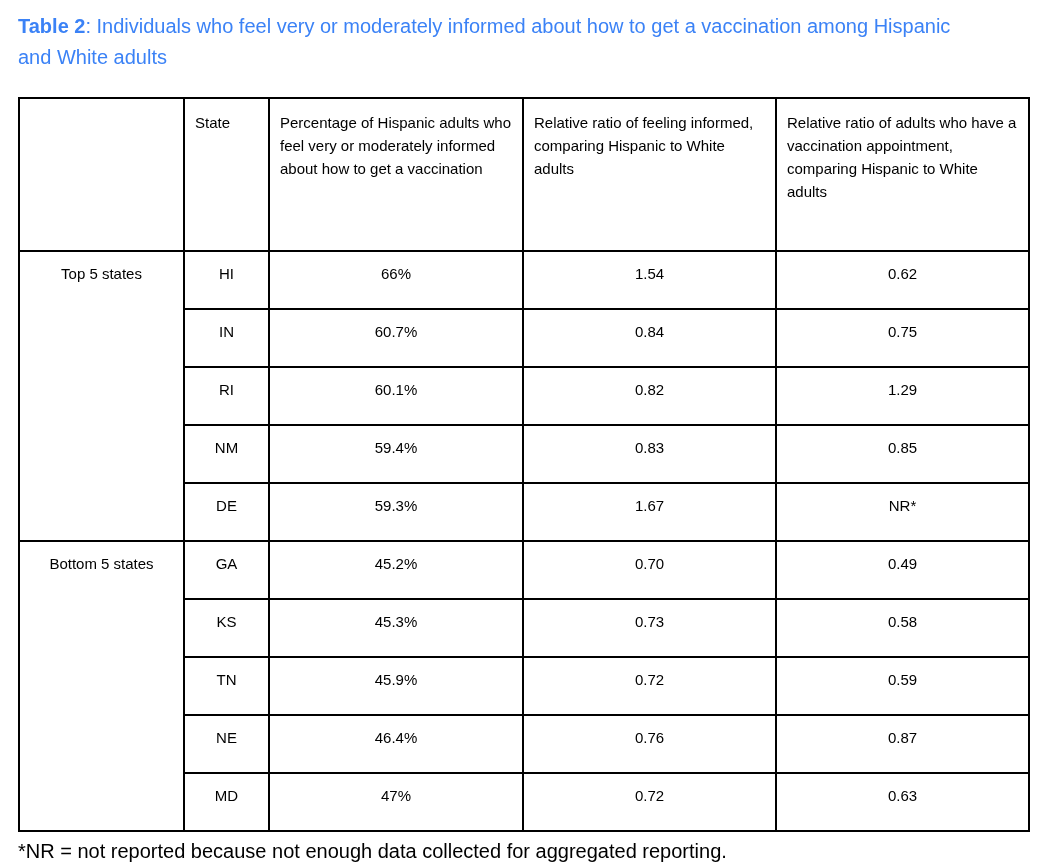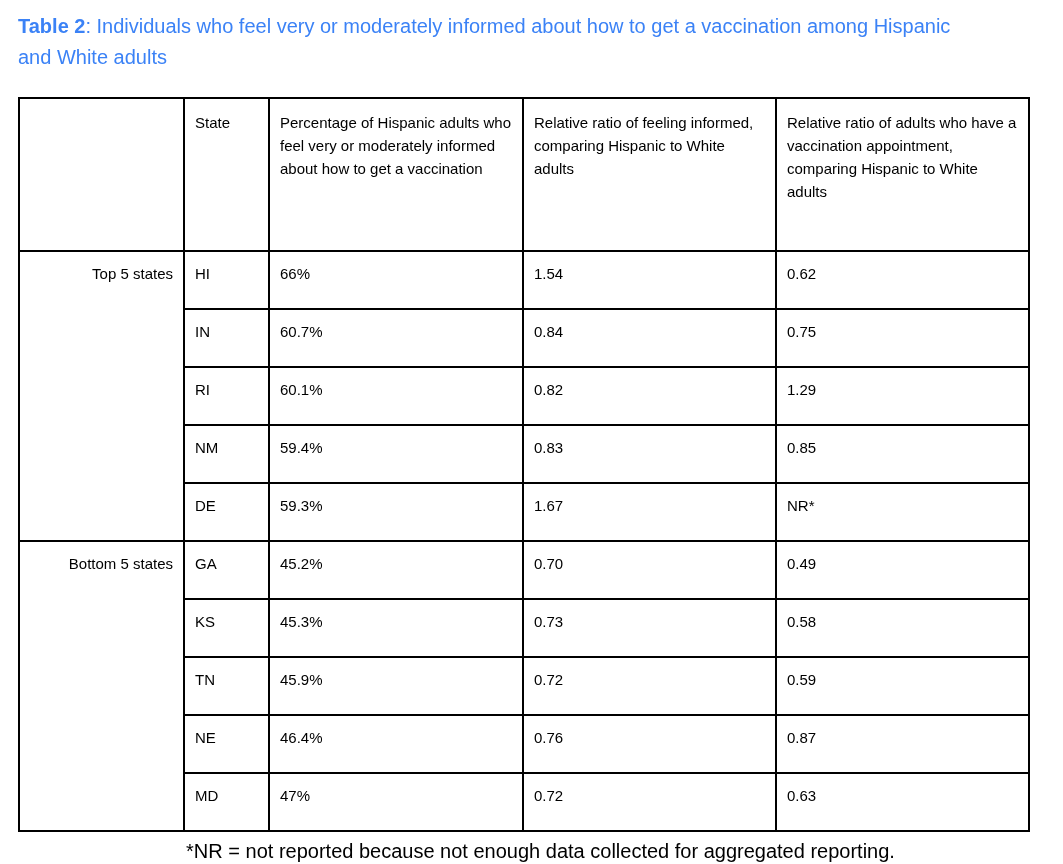--- a/index.html
+++ b/index.html
@@ -50,32 +50,32 @@
     background: #ffffff;
     overflow: hidden;
   }
   tr.header-row { height: 153px; }
   tr.data-row   { height: 58px;  }
   table.data-table th {
     text-align: left;
     line-height: 23px;
   }
   td.group-label {
-    text-align: right;
+    text-align: center;
     line-height: 19px;
   }
   td.c {
+    text-align: center;
     line-height: 19px;
   }
   .footnote {
     margin: 6px 0 0 0;
     font-size: 20px;
     line-height: 26px;
     color: #000000;
-    text-align: center;
   }
 </style>
 </head>
 <body>
 
 <div class="page">
 
   <p class="title"><span class="bold">Table 2</span><span>: Individuals who feel very or moderately informed about how to get a vaccination among Hispanic and White adults</span></p>
 
   <table class="data-table">

